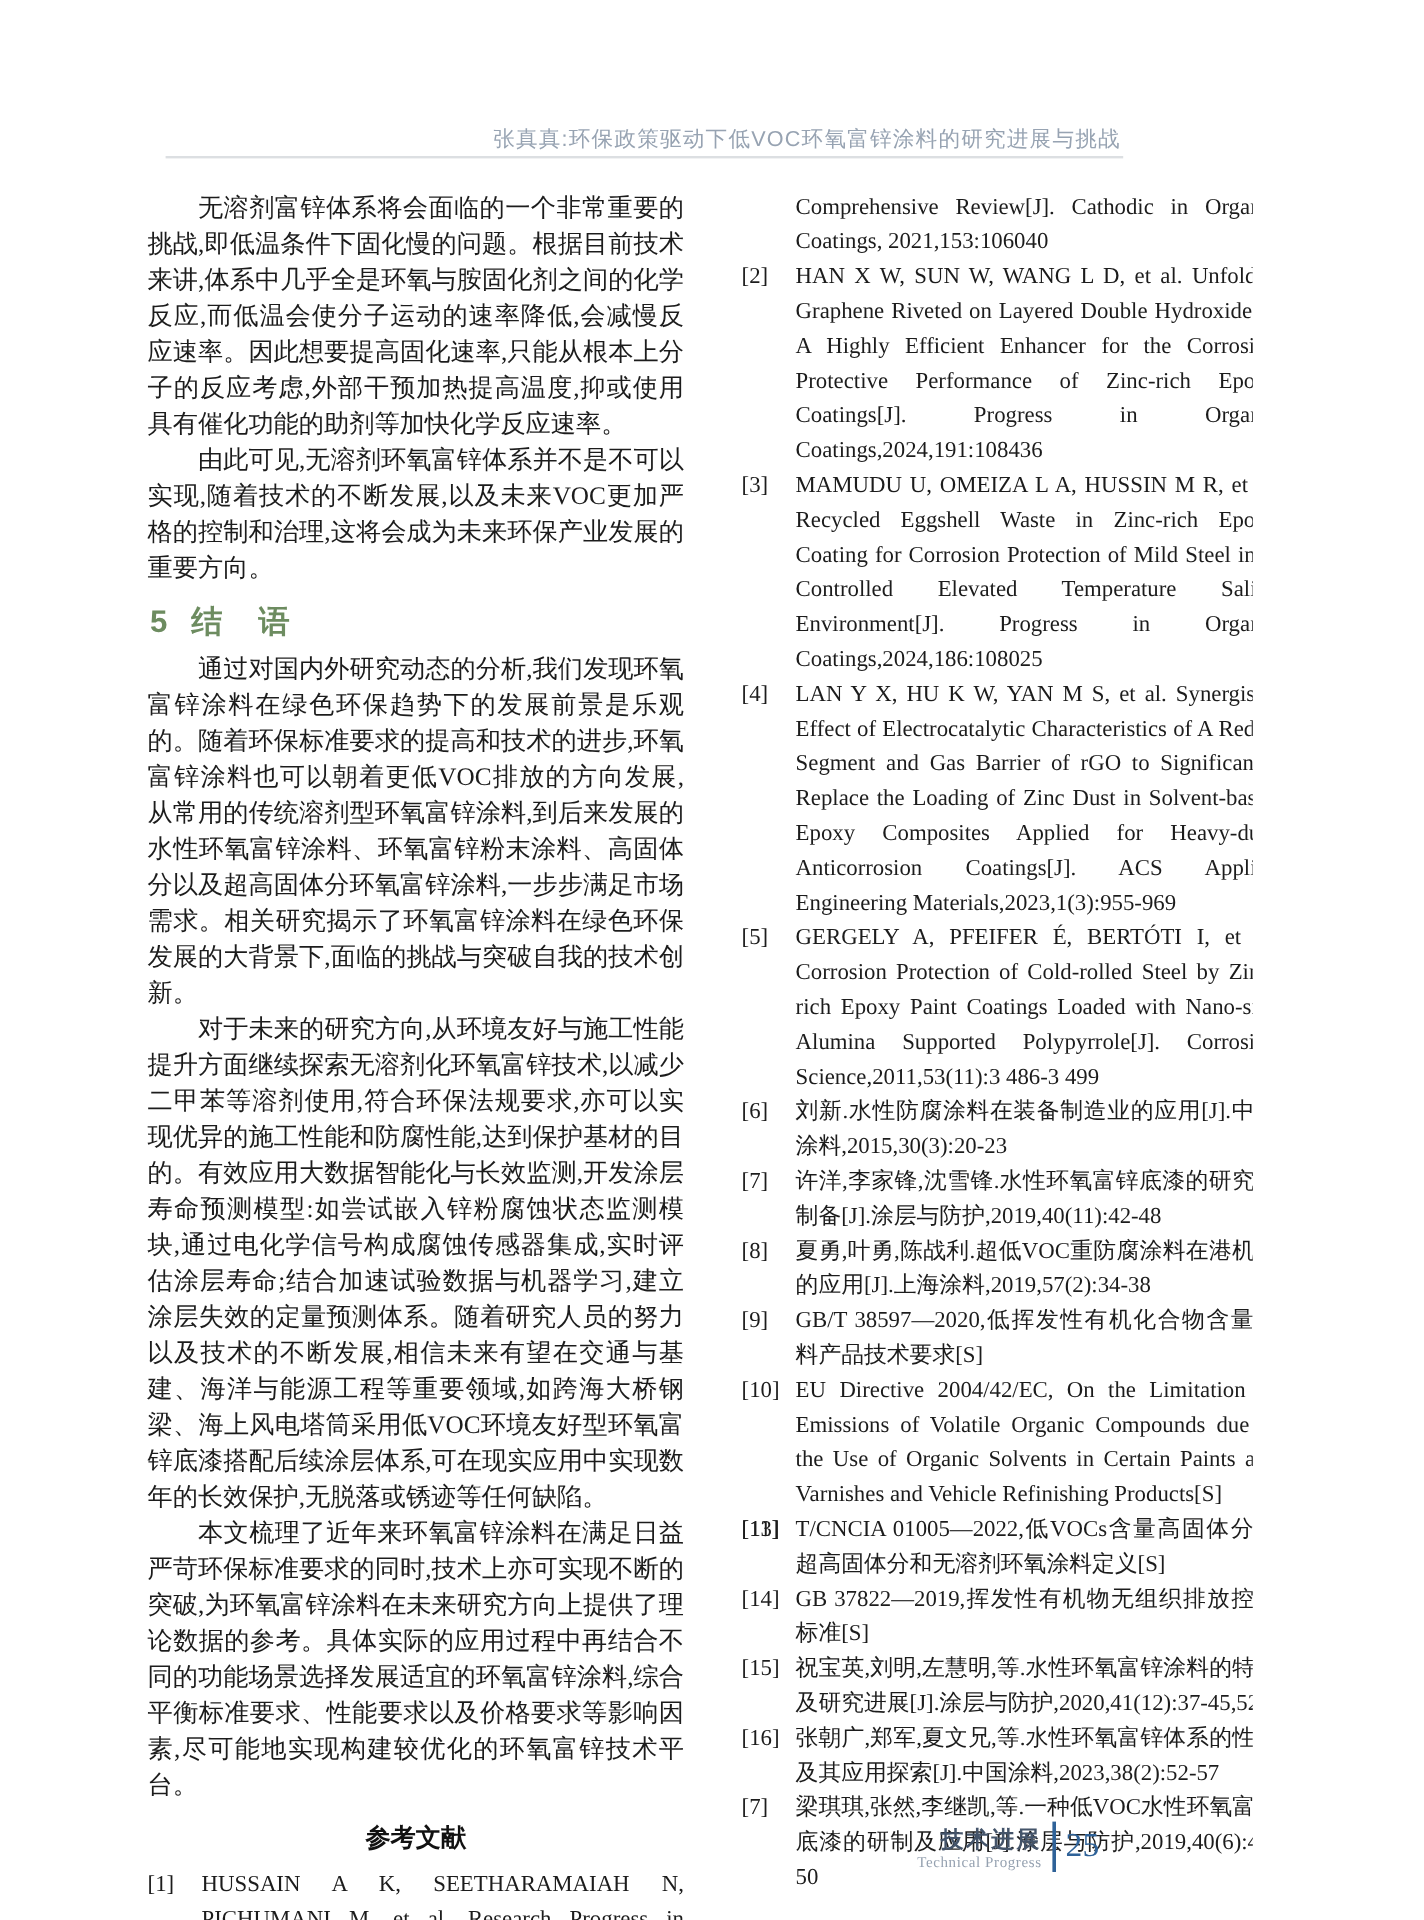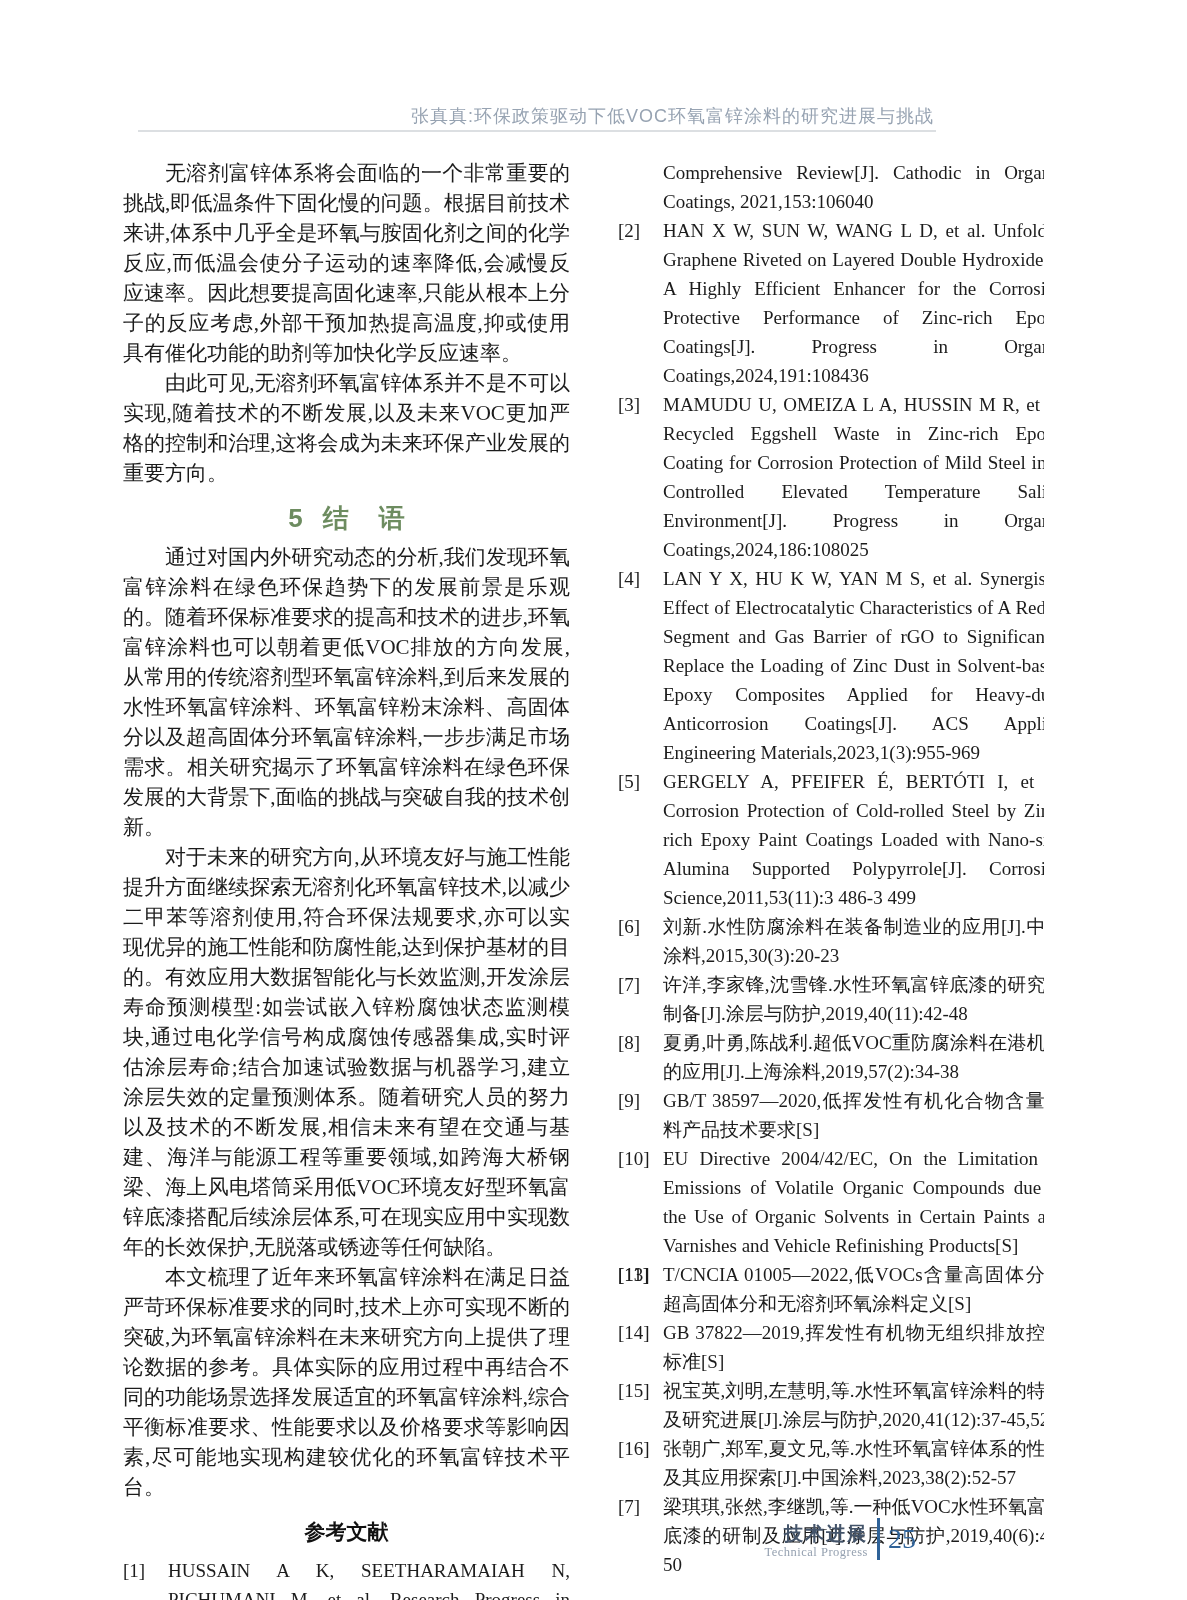--- a/index.html
+++ b/index.html
@@ -35,21 +35,21 @@
     margin:0;
     font-size:21px;line-height:30px;
     text-align:justify;text-justify:inter-ideograph;
     text-indent:2em;
   }
   
   .section-heading{
     margin:14px 0 8px 2px;
     font-family:"Liberation Sans","DejaVu Sans",sans-serif;
     font-weight:bold;font-size:26px;line-height:32px;
-    color:#6d8c60;letter-spacing:2px;text-align:center;
+    color:#6d8c60;letter-spacing:2px;
   }
   .section-heading .sec-num{margin-right:20px;letter-spacing:0;}
   
   .refs-heading{
     margin:16px 0 10px 0;
     text-align:center;
     font-family:"Liberation Sans","DejaVu Sans",sans-serif;
     font-weight:bold;font-size:21px;line-height:28px;
     color:#111;
   }

